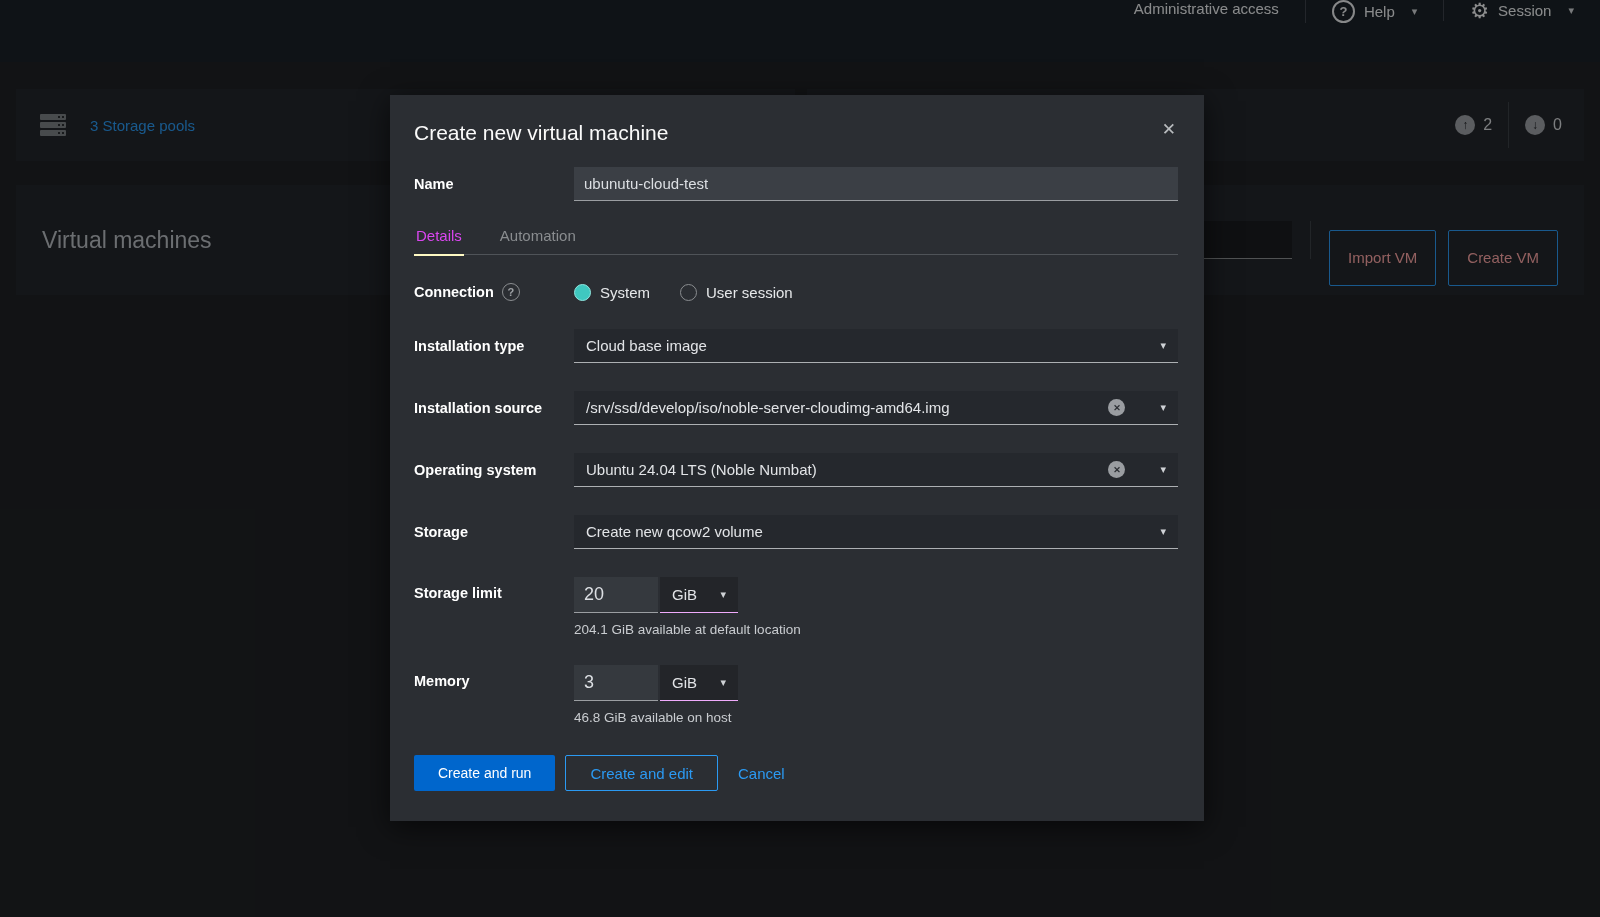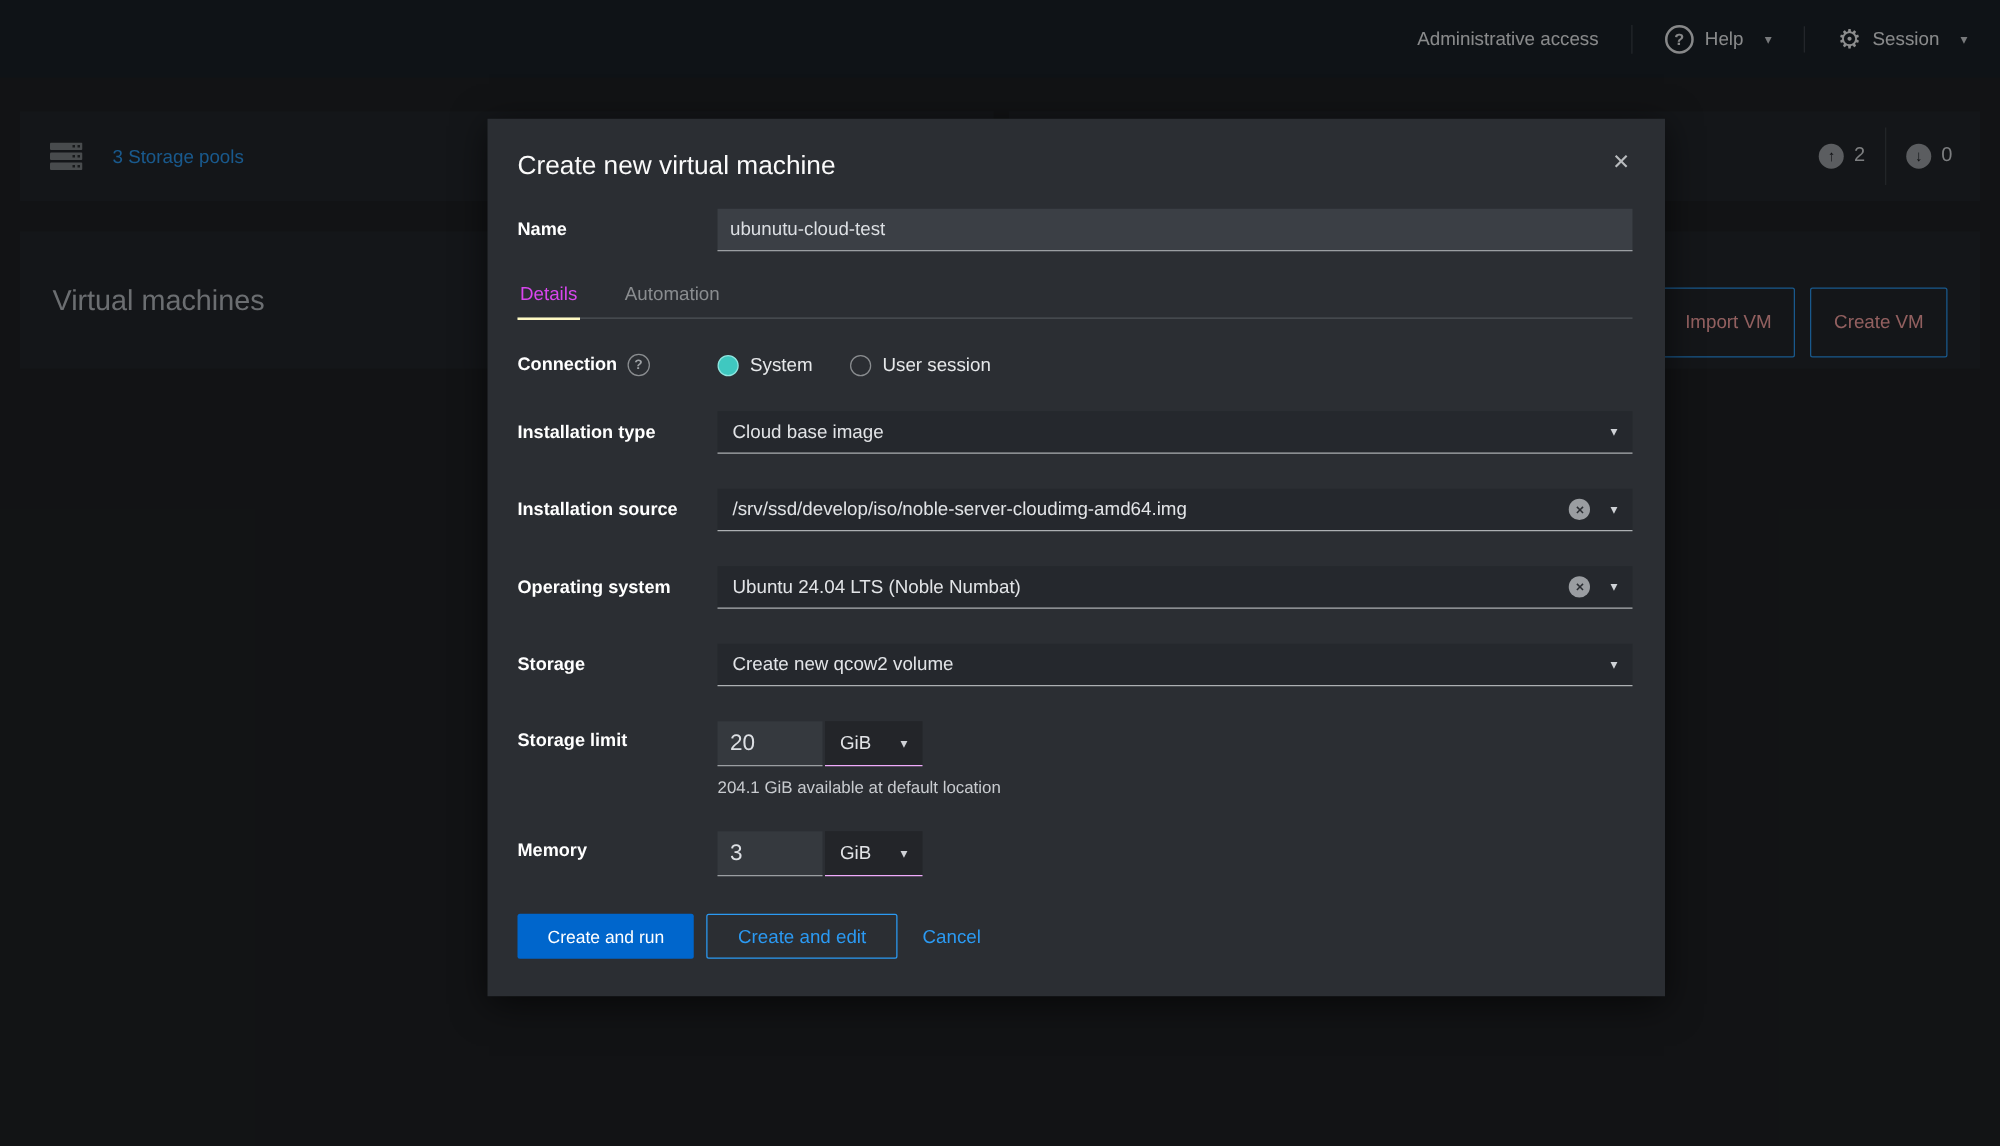--- a/index.html
+++ b/index.html
@@ -6,21 +6,21 @@
   html,body { margin:0; padding:0; }
   body {
     width:1600px; height:917px; position:relative; overflow:hidden;
     background:#1f2225; font-family:"Liberation Sans", sans-serif;
     -webkit-font-smoothing:antialiased;
   }
 
   
   .top-header {
     position:absolute; top:0; left:0; right:0; height:62px;
-    background:#1b2228; display:flex; justify-content:flex-end; align-items:center;
+    background:#1b2228; display:flex; justify-content:flex-end; align-items:flex-start;
     z-index:10;
     padding-left:15px;
   }
   .hdr-item {
     display:flex; align-items:center; gap:9px; padding:0 26px;
     color:#eceef0; font-size:15px; cursor:default;
   }
   .hdr-sep { border-left:1px solid #3d434a; }
   .qmark-circle {
     width:23px; height:23px; border-radius:50%; border:2px solid #e8eaec;
@@ -67,21 +67,21 @@
     color:#fca5a5; font-size:15px; border-radius:2px; cursor:pointer;
     font-family:"Liberation Sans", sans-serif;
     margin-top:35px;
   }
 
   
   .backdrop {
     position:absolute; inset:0; background:rgba(0,0,0,0.42); z-index:20;
   }
   .dialog {
-    position:absolute; left:390px; top:95px; width:942px; z-index:30;
+    position:absolute; left:390px; top:95px; width:814px; z-index:30;
     background:#2b2e33; box-shadow:0 6px 28px rgba(0,0,0,0.6);
     padding:24px 26px 30px 24px; color:#e6e8ea;
   }
   .dialog-title { font-size:21px; color:#fafafa; font-weight:400; margin:2px 0 20px; }
   .close-btn {
     position:absolute; top:26px; right:28px; color:#b8bbbe; font-size:17px;
     cursor:pointer; line-height:1;
   }
 
   .frow { display:flex; align-items:center; margin-top:28px; }
@@ -113,20 +113,21 @@
   .radio-group { display:flex; gap:30px; }
   .radio-item { display:flex; align-items:center; gap:9px; font-size:15px; color:#e6e8ea; cursor:pointer; }
   .radio-dot { width:17px; height:17px; border-radius:50%; }
   .radio-dot.checked { background:#3fc8c0; border:1px solid #8fe6e0; }
   .radio-dot.unchecked { background:transparent; border:1px solid #8a8d90; }
 
   .pf-select {
     height:34px; background:#25282d; border-bottom:1px solid #adb0b3;
     display:flex; align-items:center; padding:0 12px; font-size:15px; color:#e2e4e7;
     cursor:pointer;
+    gap:19px;
   }
   .pf-select .caret.end { margin-left:auto; }
   .clear-circle {
     width:17px; height:17px; border-radius:50%; background:#9a9da1;
     color:#2b2e33; font-size:9px; font-weight:bold;
     display:flex; align-items:center; justify-content:center;
     margin-left:auto; margin-right:16px; cursor:pointer;
   }
 
   .sized-group { display:flex; }
@@ -331,20 +332,21 @@
       <span>Memory</span>
     </div>
     <div class="fcontrol">
       <div class="sized-group">
         <input class="num-input" type="text" value="3" style="">
         <div class="unit-select">
           <span>GiB</span>
           <span class="caret">▾</span>
         </div>
       </div>
+      <div class="helper-text">46.8 GiB available on host</div>
     </div>
   </div>
 
   <div class="dlg-footer">
     <button class="btn-primary">Create and run</button>
     <button class="btn-secondary">Create and edit</button>
     <span class="btn-link">Cancel</span>
   </div>
 </div>
 

